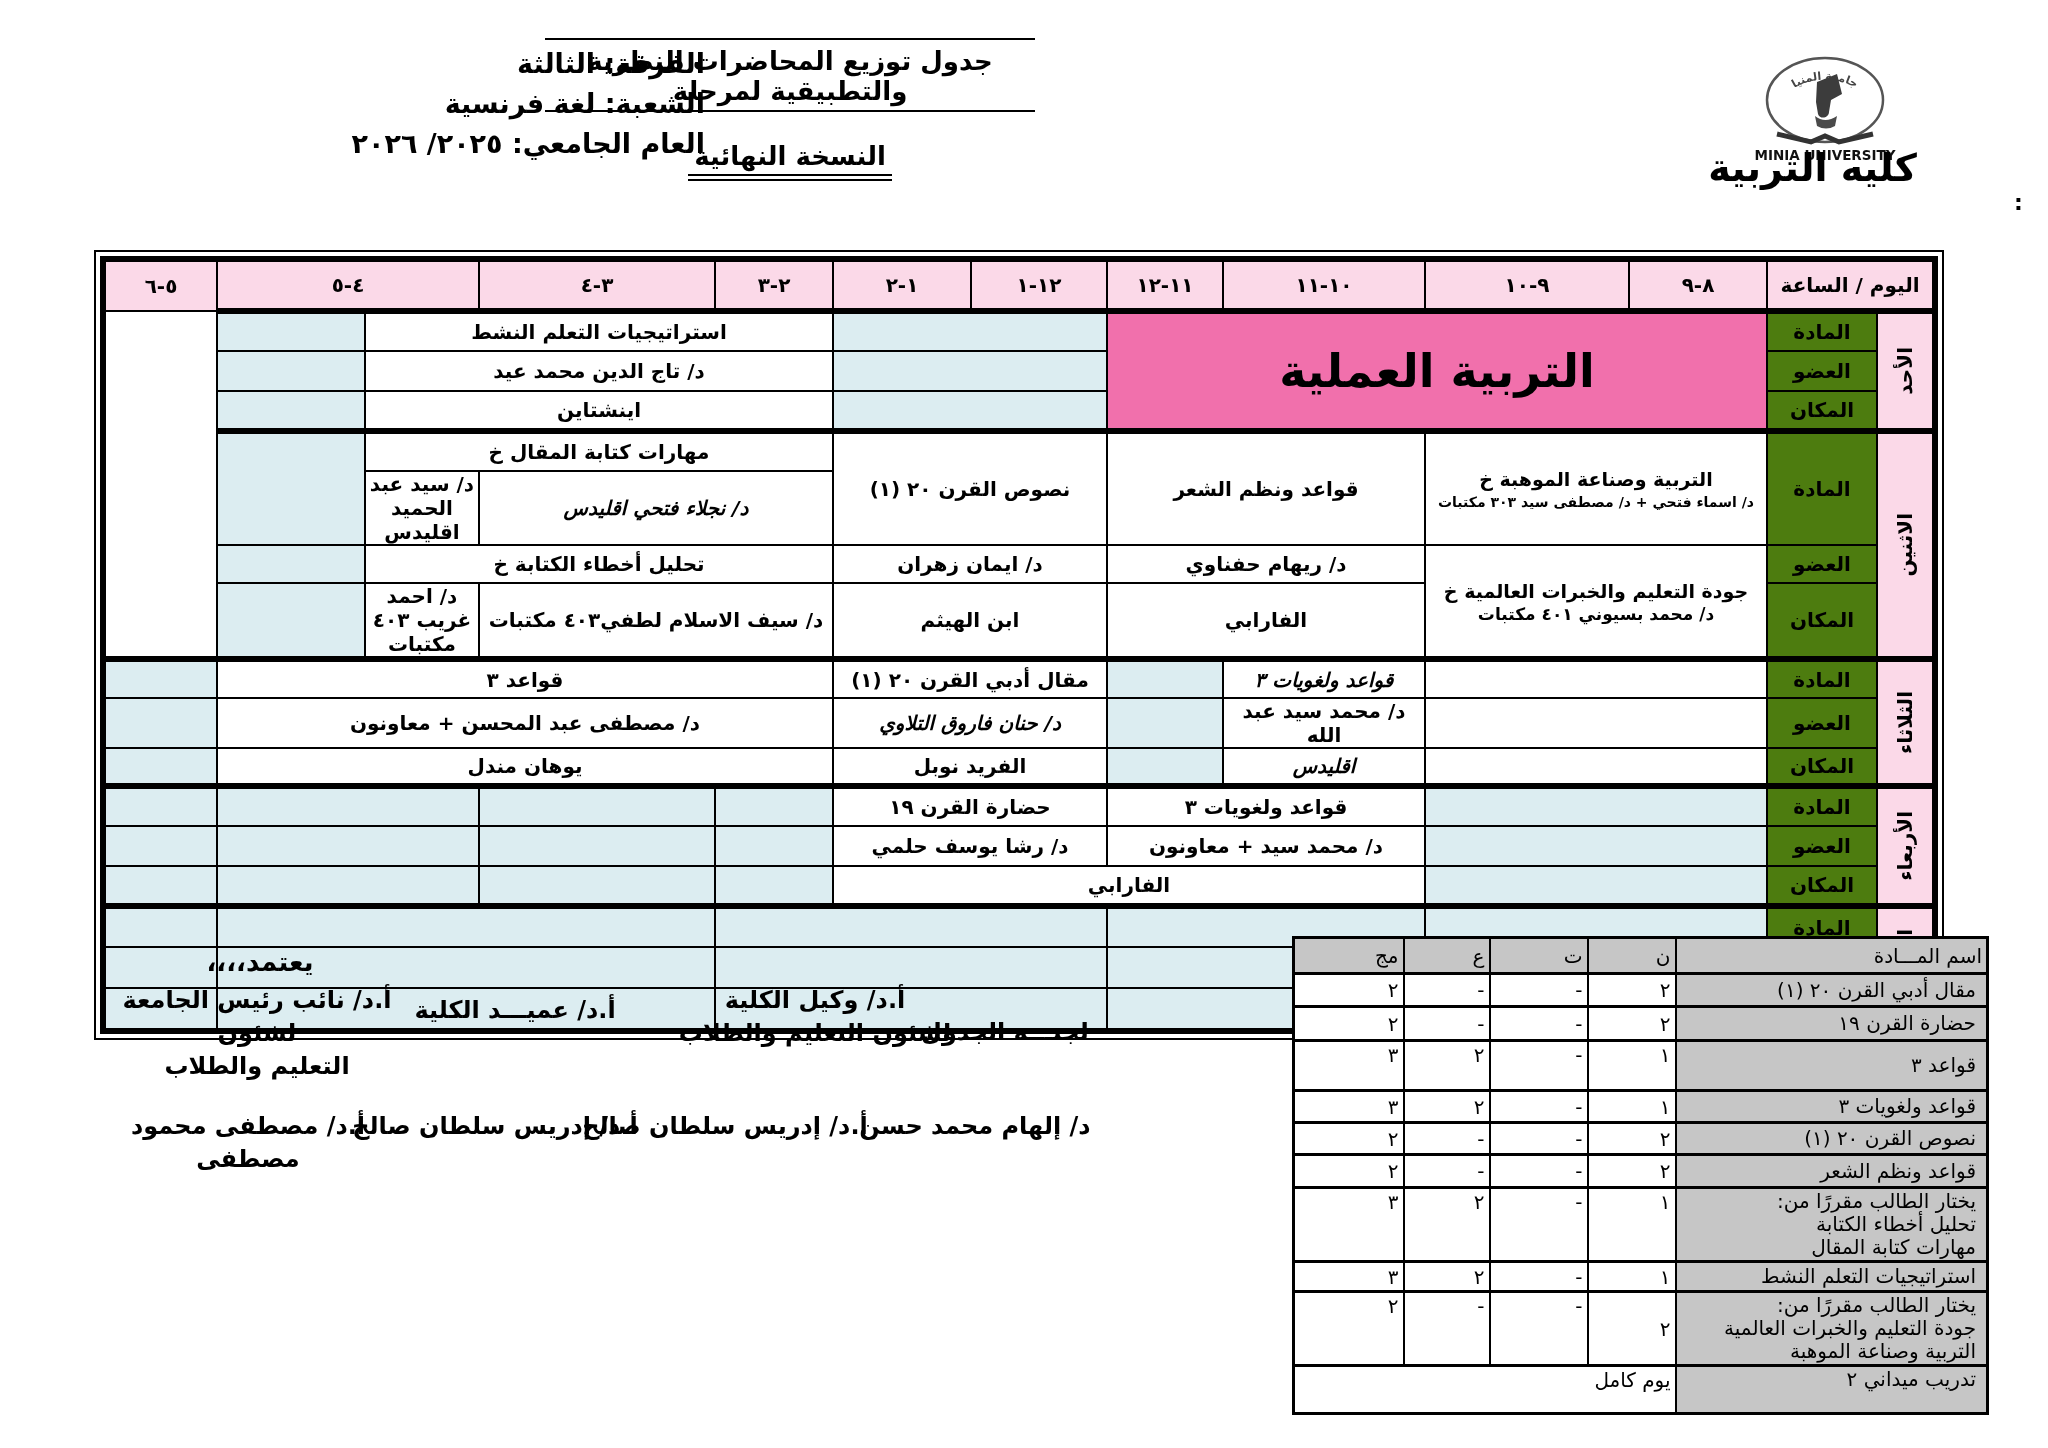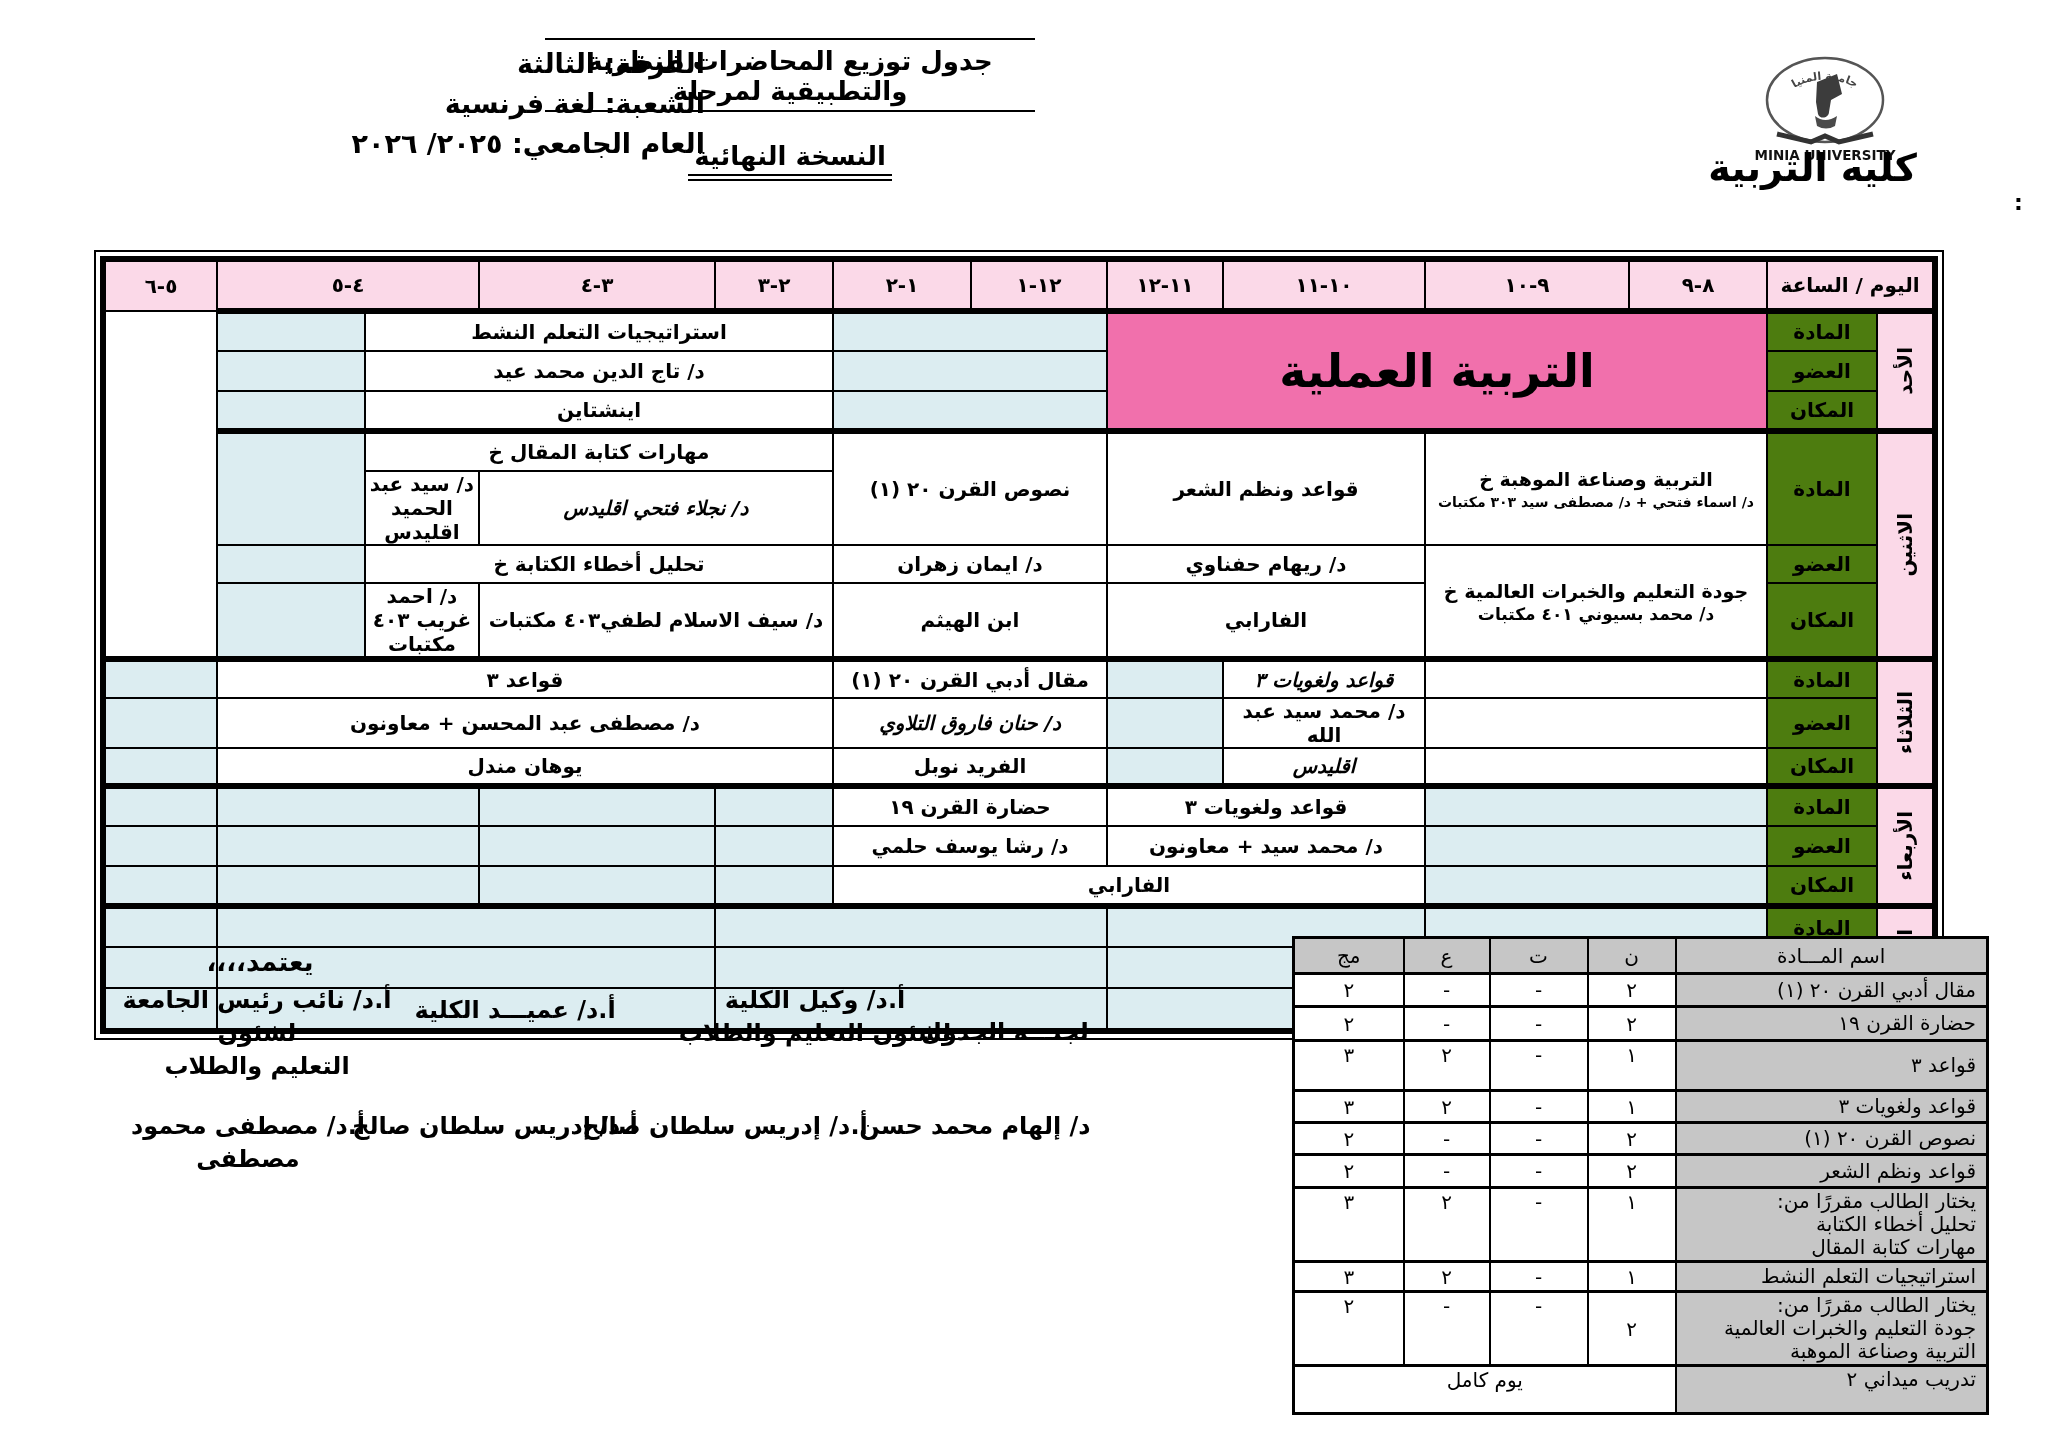--- a/index.html
+++ b/index.html
@@ -39,21 +39,21 @@
   .small13{font-size:13px;}
   .f17{font-size:17px;}
   .f18{font-size:18px;font-style:italic;}
   .topalign{vertical-align:top;padding-top:4px;}
   
   .sig{position:absolute;direction:rtl;text-align:center;font-weight:bold;font-size:24px;line-height:33px;}
   
   .sumwrap{position:absolute;left:1292px;top:936px;}
   table.sum{border-collapse:collapse;table-layout:fixed;width:694px;direction:rtl;border:3px solid #000;
             font-size:20px;}
-  table.sum td{border:2px solid #000;border-top-width:3px;border-bottom-width:3px;text-align:center;
+  table.sum td{border:2px solid #000;border-top-width:3px;border-bottom-width:3px;
                vertical-align:middle;padding:1px 4px;background:#fff;}
   table.sum td.gname{background:#C6C6C6;text-align:right;padding-right:10px;white-space:pre-line;
                      line-height:23px;}
   table.sum td.ghead{background:#C6C6C6;}
 </style>
 </head>
 <body>
 
 <div id="canvas">
 

